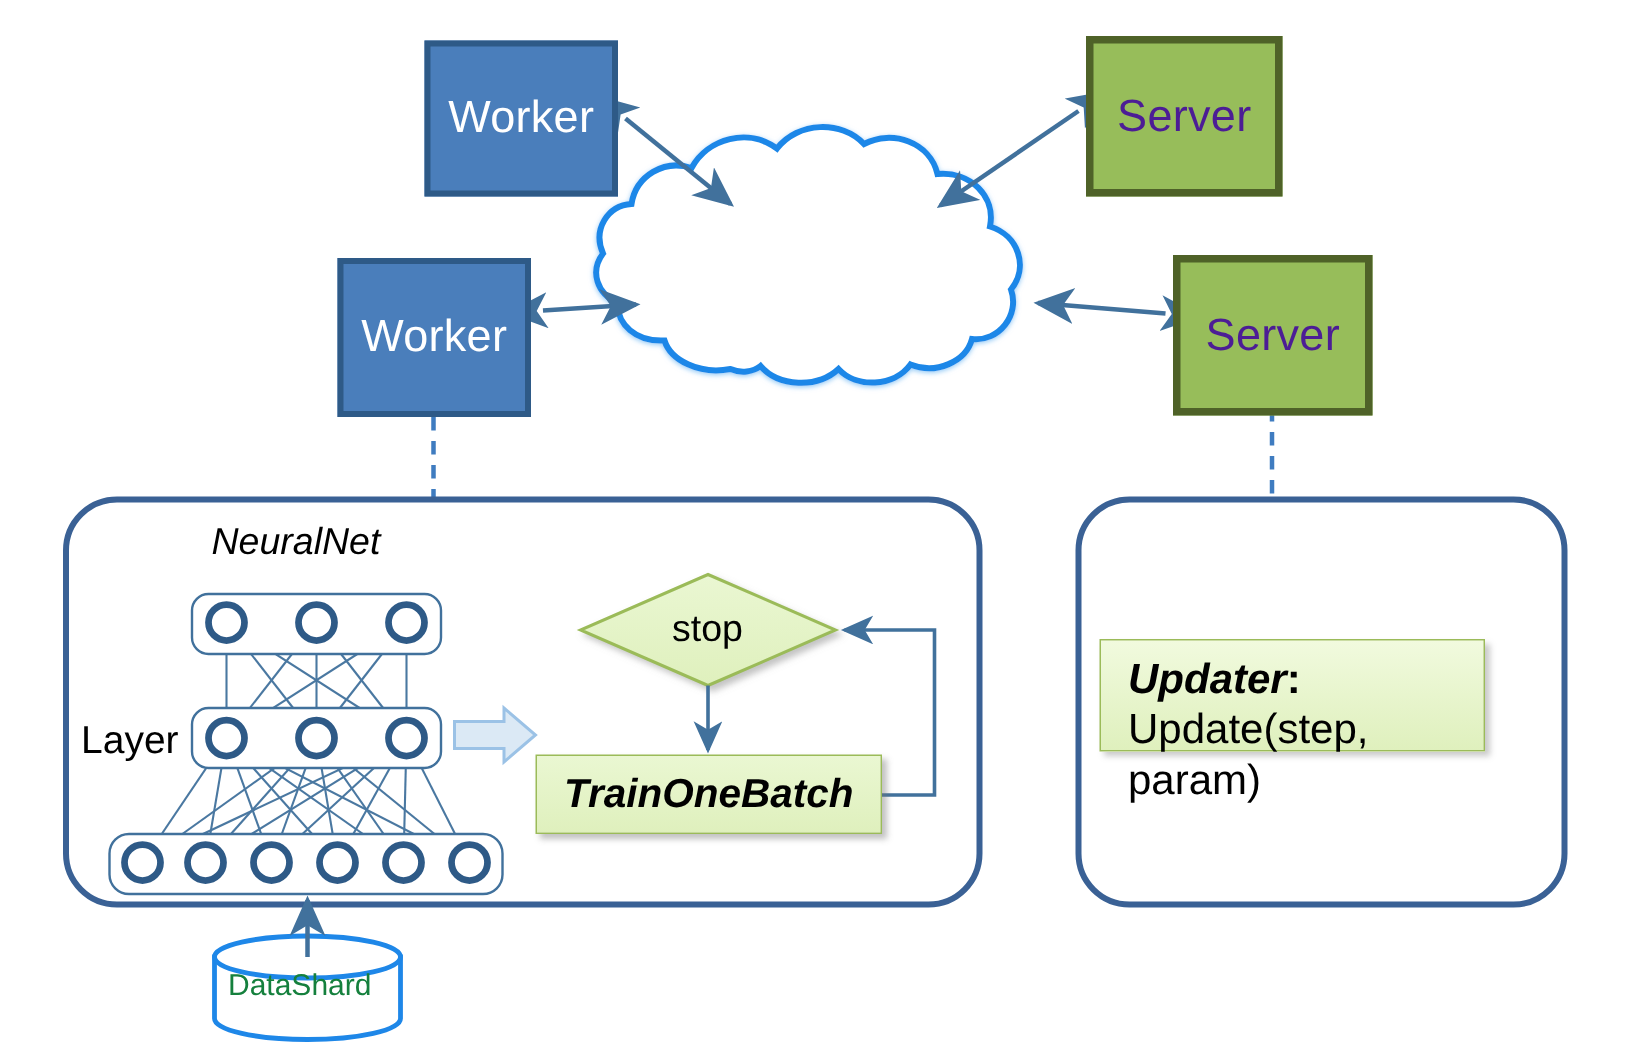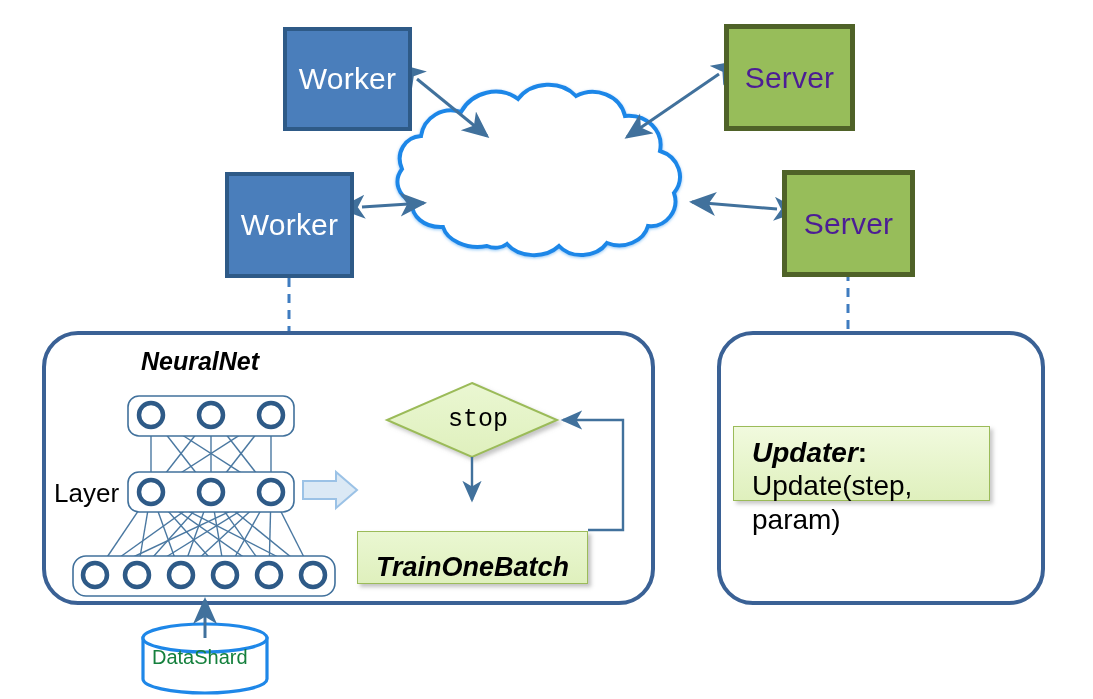--- a/index.html
+++ b/index.html
@@ -8,36 +8,36 @@
   #stage{position:relative;width:1093px;height:699px;}
   svg#diagram{position:absolute;left:0;top:0;width:1093px;height:699px;}
 
   .node-box{position:absolute;box-sizing:border-box;display:flex;
             align-items:center;justify-content:center;}
   .worker-box{background:#4a7ebb;border:4px solid #2e5a87;color:#ffffff;
               font-size:30px;letter-spacing:.2px;}
   .server-box{background:#97bd5a;border:5px solid #4f6228;color:#4c1d95;
               font-size:30px;letter-spacing:.2px;}
 
-  .panel-label{position:absolute;font-weight:bold;font-style:italic;
+  .panel-label{position:absolute;font-weight:normal;font-style:italic;
                font-size:25px;color:#000;}
 
   .cloud-label{position:absolute;font-weight:bold;font-style:italic;
                font-size:27px;color:#000;white-space:nowrap;}
 
   .layer-label{position:absolute;font-size:26px;color:#000;}
 
-  .diamond-label{position:absolute;font-size:25px;color:#000;font-family:Liberation Mono, monospace;}
+  .diamond-label{position:absolute;font-size:25px;color:#000;}
 
   .flowbox{position:absolute;box-sizing:border-box;display:flex;
-           align-items:flex-end;justify-content:center;
+           align-items:center;justify-content:center;
            background:linear-gradient(180deg,#eaf7d2 0%,#dff0bd 100%);
            border:1px solid #9bbb59;
            box-shadow:3px 3px 4px rgba(120,120,120,.45);
-           font-weight:bold;font-style:italic;font-size:27px;color:#000;margin-top:28px;}
+           font-weight:bold;font-style:italic;font-size:27px;color:#000;}
 
   .updater-box{position:absolute;box-sizing:border-box;
            background:linear-gradient(180deg,#f1fade 0%,#dff0bd 100%);
            border:1px solid #9bbb59;
            box-shadow:3px 3px 4px rgba(120,120,120,.40);
            padding:10px 14px 12px 18px;color:#000;}
   .updater-line1{font-weight:bold;font-style:italic;font-size:28px;line-height:1.15;}
   .updater-line1 .colon{font-weight:bold;font-style:normal;}
   .updater-line2{font-size:28px;line-height:1.2;}
 

